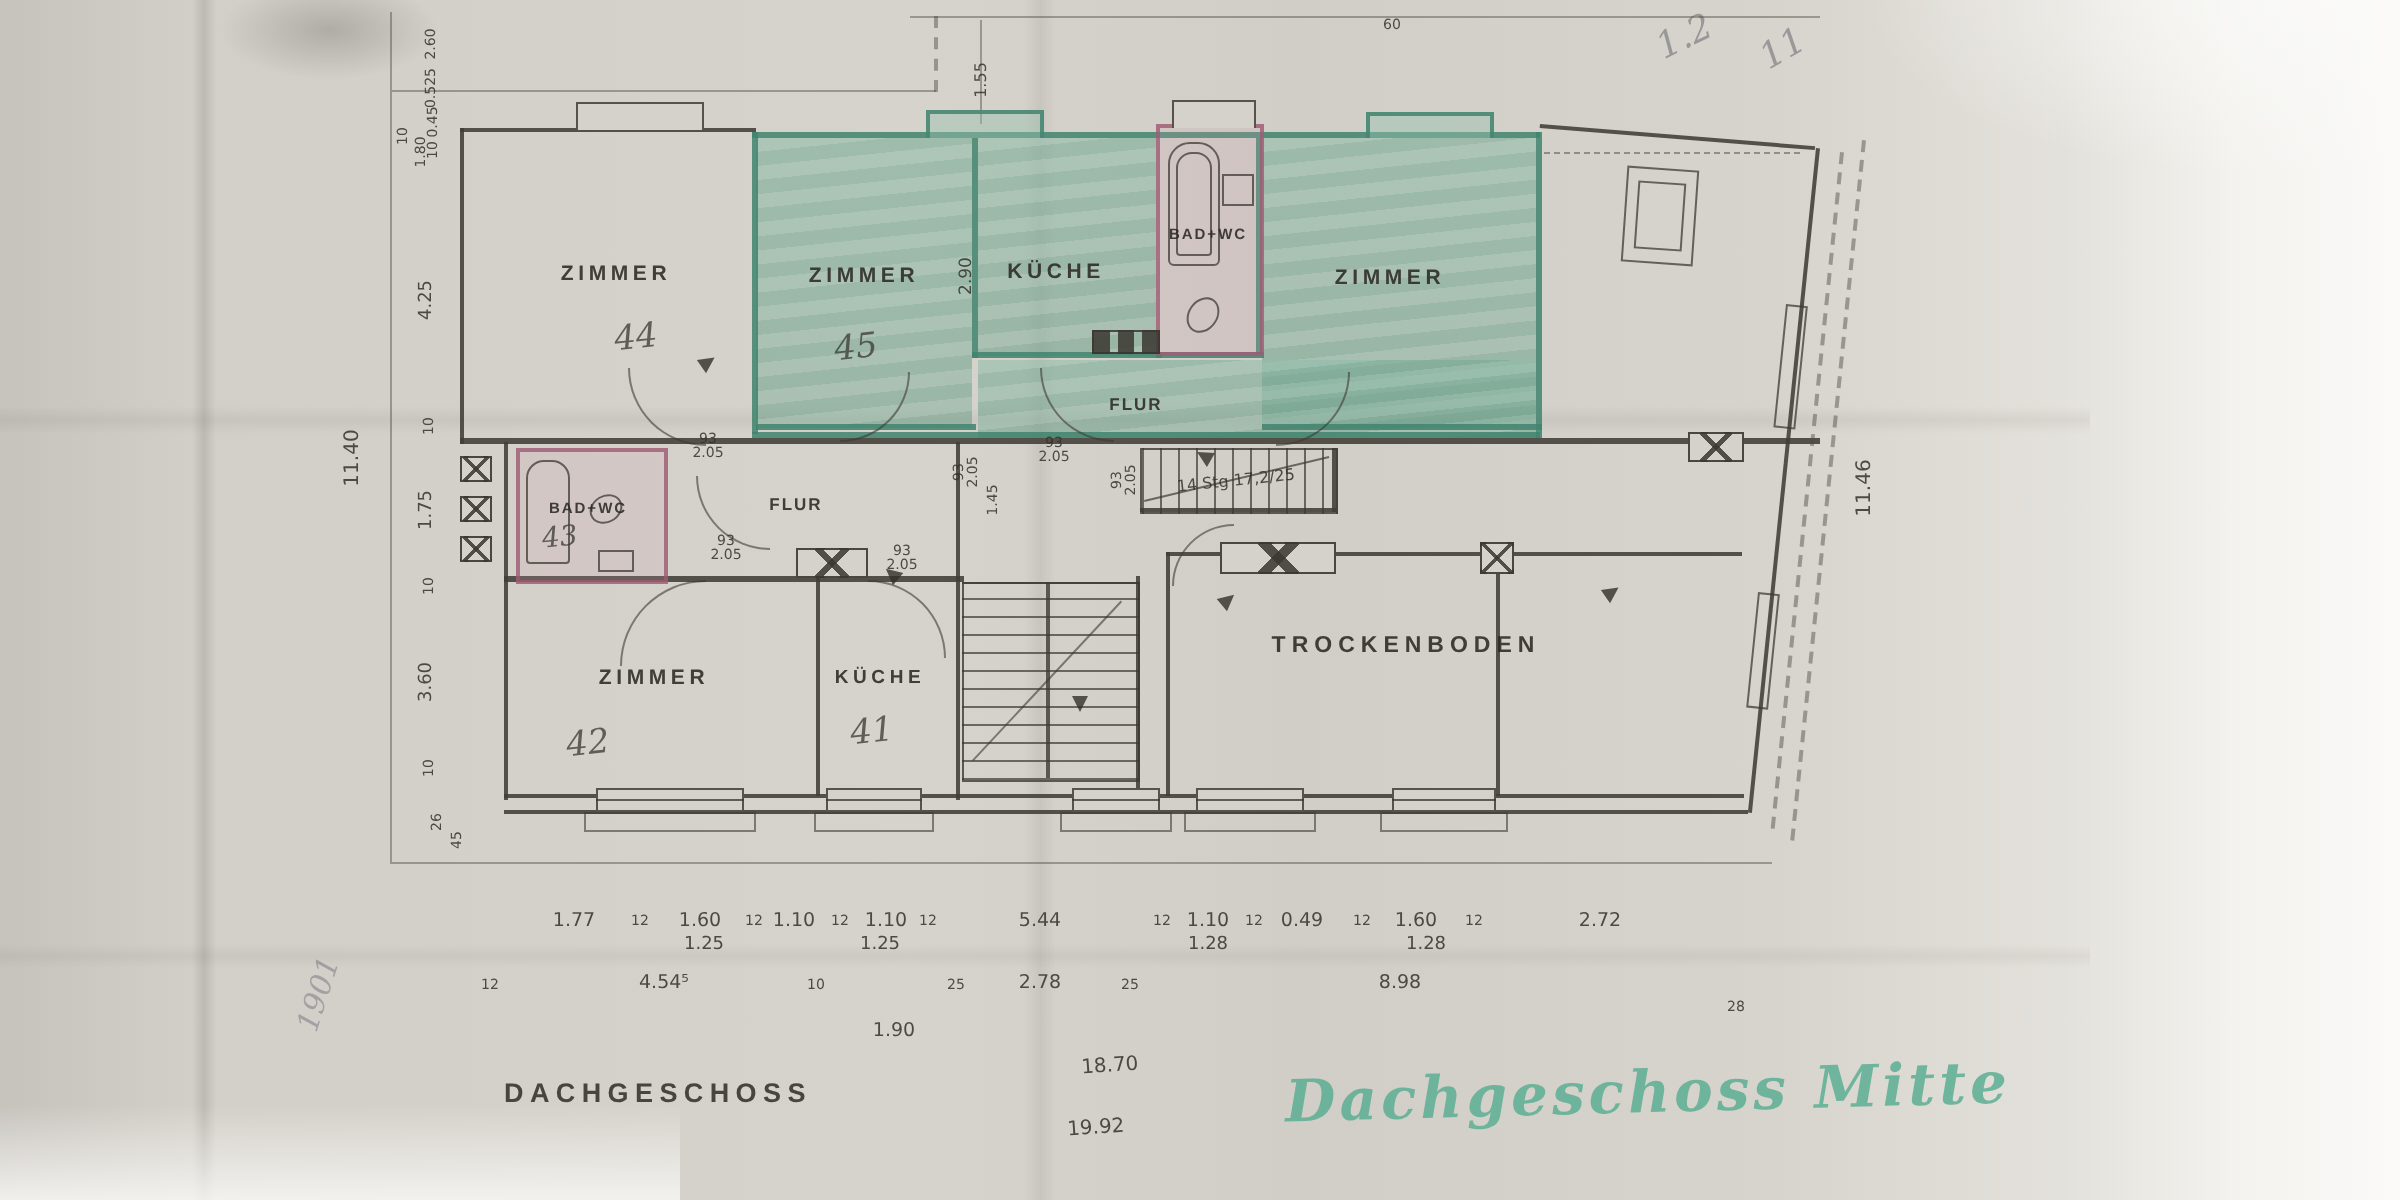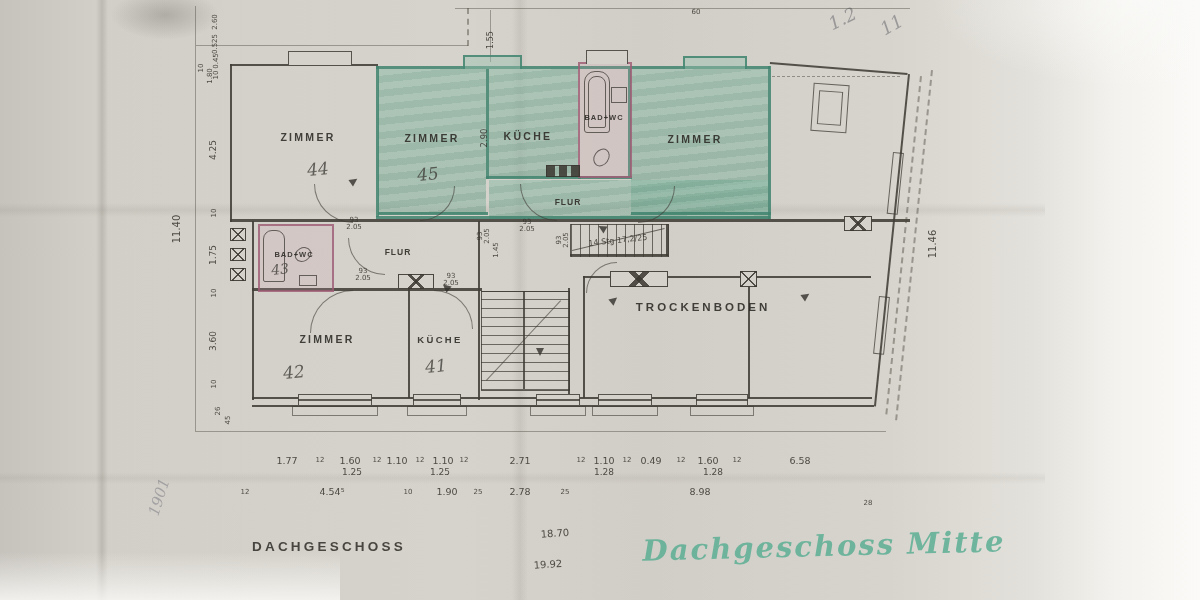--- a/index.html
+++ b/index.html
@@ -187,21 +187,21 @@
   <span class="a rl sm" style="left:604px;top:117px;">BAD+WC</span>
   <span class="a rl" style="left:695px;top:139px;">ZIMMER</span>
   <span class="a rl sm" style="left:568px;top:202px;font-size:8.5px;">FLUR</span>
   <span class="a rl sm" style="left:294px;top:254px;">BAD+WC</span>
   <span class="a hn" style="left:280px;top:269px;font-size:14px;">43</span>
   <span class="a rl sm" style="left:398px;top:252px;font-size:8.5px;">FLUR</span>
   <span class="a rl" style="left:327px;top:339px;">ZIMMER</span>
   <span class="a hn" style="left:294px;top:372px;">42</span>
   <span class="a rl" style="left:440px;top:339px;font-size:9.5px;">KÜCHE</span>
   <span class="a hn" style="left:436px;top:366px;">41</span>
-  <span class="a rl lg" style="left:703px;top:307px;">TROCKENBODEN</span>
+  <span class="a rl lg" style="left:703px;top:323px;">TROCKENBODEN</span>
 
   <span class="a dim" style="left:618px;top:241px;transform:translate(-50%,-50%) rotate(-6deg);font-size:8px;">14 Stg 17,2/25</span>
 
   <span class="a dim dd s" style="left:354px;top:224px;">
       <i>93</i>
       <i>2.05</i>
     </span>
   <span class="a dim dd s" style="left:527px;top:226px;">
       <i>93</i>
       <i>2.05</i>
@@ -246,39 +246,39 @@
   <span class="a dim v" style="left:484px;top:138px;font-size:8.5px;">2.90</span>
 
   <span class="a dim b" style="left:287px;top:461px;">1.77</span>
   <span class="a dim s" style="left:320px;top:461px;">12</span>
   <span class="a dim b" style="left:350px;top:461px;">1.60</span>
   <span class="a dim s" style="left:377px;top:461px;">12</span>
   <span class="a dim b" style="left:397px;top:461px;">1.10</span>
   <span class="a dim s" style="left:420px;top:461px;">12</span>
   <span class="a dim b" style="left:443px;top:461px;">1.10</span>
   <span class="a dim s" style="left:464px;top:461px;">12</span>
-  <span class="a dim b" style="left:520px;top:461px;">2.71</span>
+  <span class="a dim b" style="left:520px;top:461px;">5.44</span>
   <span class="a dim s" style="left:581px;top:461px;">12</span>
   <span class="a dim b" style="left:604px;top:461px;">1.10</span>
   <span class="a dim s" style="left:627px;top:461px;">12</span>
   <span class="a dim b" style="left:651px;top:461px;">0.49</span>
   <span class="a dim s" style="left:681px;top:461px;">12</span>
   <span class="a dim b" style="left:708px;top:461px;">1.60</span>
   <span class="a dim s" style="left:737px;top:461px;">12</span>
-  <span class="a dim b" style="left:800px;top:461px;">6.58</span>
+  <span class="a dim b" style="left:800px;top:461px;">2.72</span>
 
   <span class="a dim m" style="left:352px;top:473px;">1.25</span>
   <span class="a dim m" style="left:440px;top:473px;">1.25</span>
   <span class="a dim m" style="left:604px;top:473px;">1.28</span>
   <span class="a dim m" style="left:713px;top:473px;">1.28</span>
 
   <span class="a dim s" style="left:245px;top:493px;">12</span>
   <span class="a dim b" style="left:332px;top:492px;">4.54⁵</span>
   <span class="a dim s" style="left:408px;top:493px;">10</span>
-  <span class="a dim b" style="left:447px;top:492px;">1.90</span>
+  <span class="a dim b" style="left:447px;top:516px;">1.90</span>
   <span class="a dim s" style="left:478px;top:493px;">25</span>
   <span class="a dim b" style="left:520px;top:492px;">2.78</span>
   <span class="a dim s" style="left:565px;top:493px;">25</span>
   <span class="a dim b" style="left:700px;top:492px;">8.98</span>
   <span class="a dim s" style="left:868px;top:504px;">28</span>
 
   <span class="a dim" style="left:555px;top:534px;font-size:10px;transform:translate(-50%,-50%) rotate(-4deg);">18.70</span>
   <span class="a dim" style="left:548px;top:565px;font-size:10px;transform:translate(-50%,-50%) rotate(-4deg);">19.92</span>
 
   <span class="a title" style="left:252px;top:539px;">DACHGESCHOSS</span>

